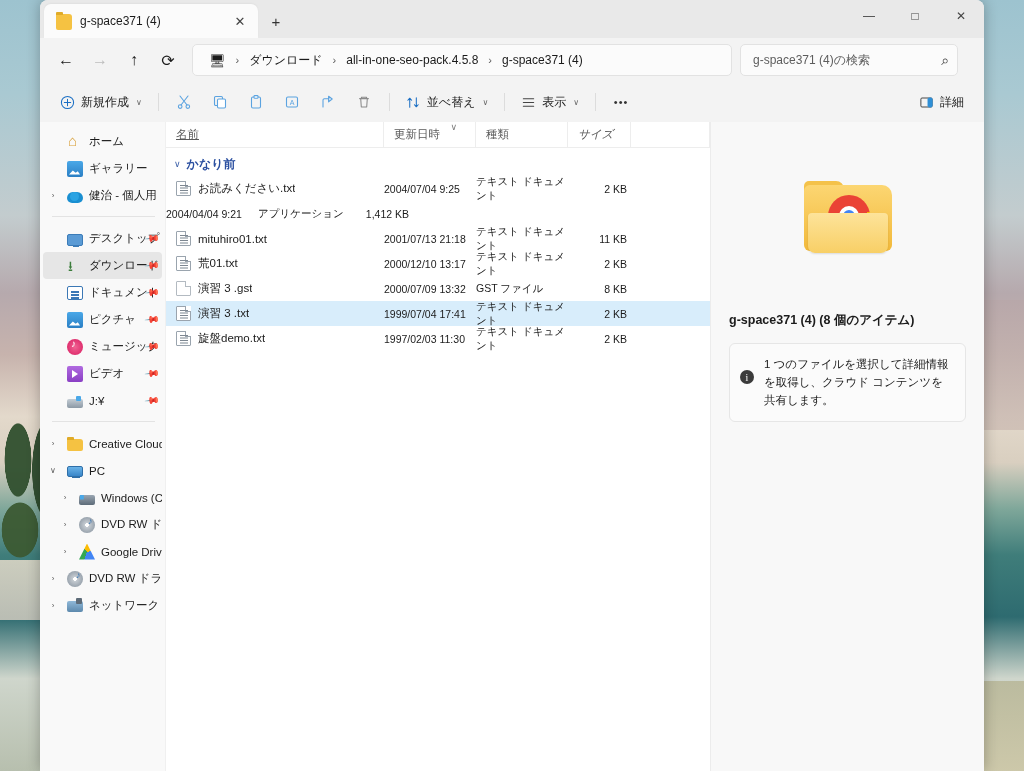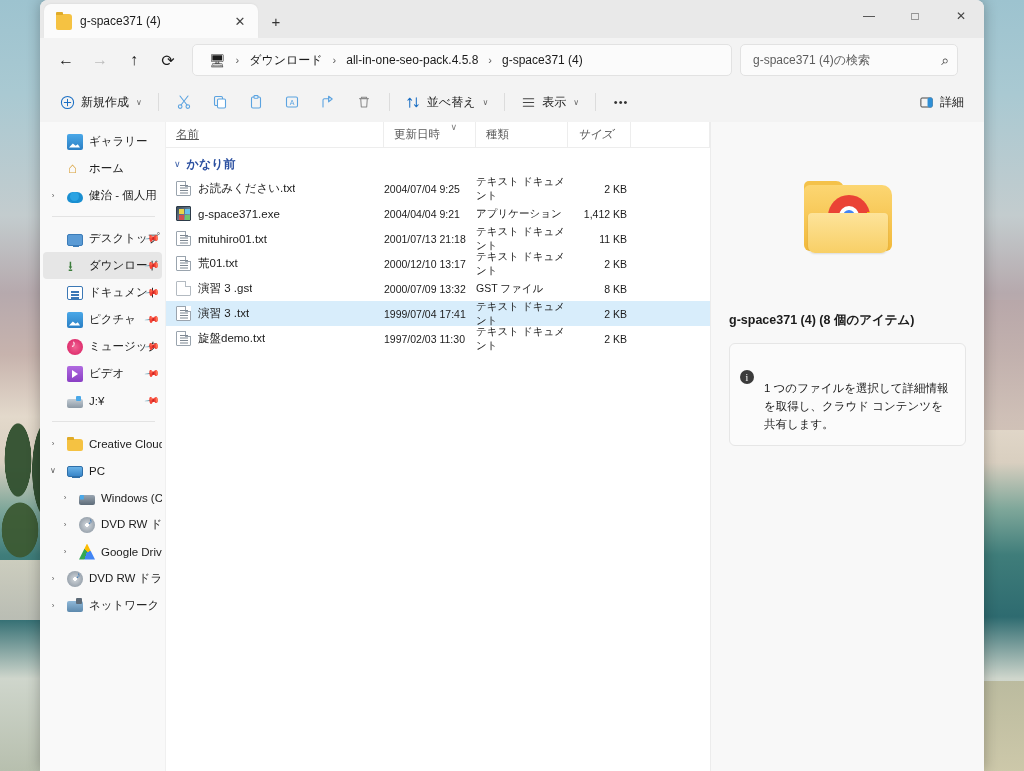--- a/index.html
+++ b/index.html
@@ -280,21 +280,21 @@
   }
   #details-card {
     margin: 0 18px; border: 1px solid #e6e6e6; border-radius: 6px; background: #fbfbfb;
     padding: 12px 12px 12px 10px; display: flex; gap: 10px; align-items: flex-start;
   }
   #details-card .info-ico {
     width: 14px; height: 14px; border-radius:50%; background:#3b3b3b; color:#fff;
     font-size: 10px; display:flex; align-items:center; justify-content:center;
     flex: 0 0 14px; margin-top: 14px; font-family:"Liberation Serif", serif;
   }
-  #details-card .info-text { font-size: 11.5px; color: #1b1b1b; line-height: 1.55; margin-top: 24px; }
+  #details-card .info-text { font-size: 11.5px; color: #1b1b1b; line-height: 1.55; }
 </style>
 </head>
 <body>
 
 <div id="desktop">
   <div id="wall-trees-left"></div>
   <div id="wall-sand-left"></div>
   <div id="wall-dune-right"></div>
   <div id="wall-tree-right"></div>
   <div id="wall-grass-right"></div>
@@ -419,27 +419,27 @@
         </svg>
         <span>詳細</span>
       </div>
     </div>
 
     <div id="body">
 
       <div id="sidebar">
         <div class="nav-item">
           <span class="nav-chev blank"></span>
+          <span class="nav-ico ic-home"></span>
+          <span class="nav-label">ホーム</span>
+        </div>
+        <div class="nav-item">
+          <span class="nav-chev blank"></span>
           <span class="nav-ico ic-gallery"></span>
           <span class="nav-label">ギャラリー</span>
-        </div>
-        <div class="nav-item">
-          <span class="nav-chev blank"></span>
-          <span class="nav-ico ic-home"></span>
-          <span class="nav-label">ホーム</span>
         </div>
         <div class="nav-item">
           <span class="nav-chev">›</span>
           <span class="nav-ico ic-cloud"></span>
           <span class="nav-label">健治 - 個人用</span>
         </div>
 
         <div class="nav-sep"></div>
 
         <div class="nav-item">
@@ -552,24 +552,20 @@
           <div class="fr-name">
             <span class="fico fi-txt"></span>
             <span class="fname">お読みください.txt</span>
           </div>
           <div class="fr-date">2004/07/04 9:25</div>
           <div class="fr-type">テキスト ドキュメント</div>
           <div class="fr-size">2 KB</div>
         </div>
 
         <div class="frow">
-          <div class="fr-name">
-            <span class="fico fi-exe"></span>
-            <span class="fname">g-space371.exe</span>
-          </div>
           <div class="fr-date">2004/04/04 9:21</div>
           <div class="fr-type">アプリケーション</div>
           <div class="fr-size">1,412 KB</div>
         </div>
 
         <div class="frow">
           <div class="fr-name">
             <span class="fico fi-txt"></span>
             <span class="fname">mituhiro01.txt</span>
           </div>

